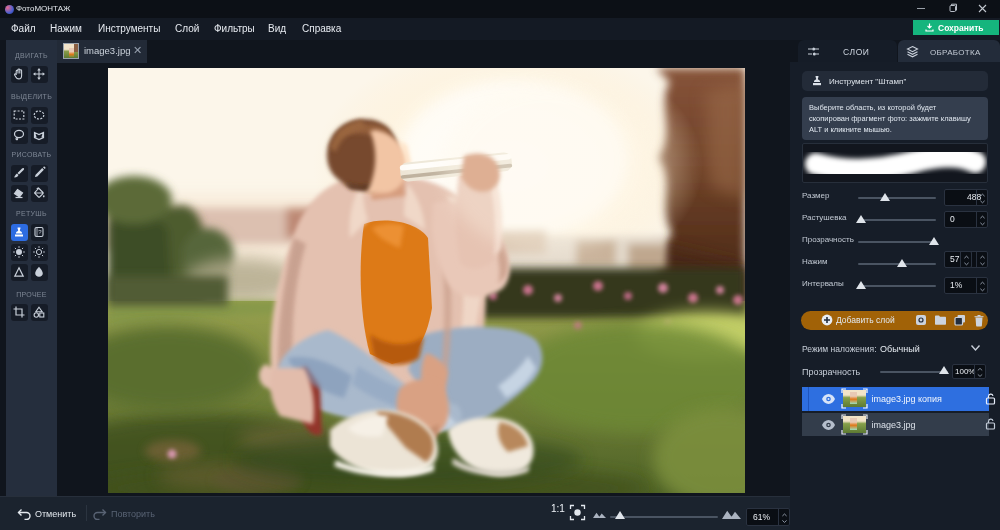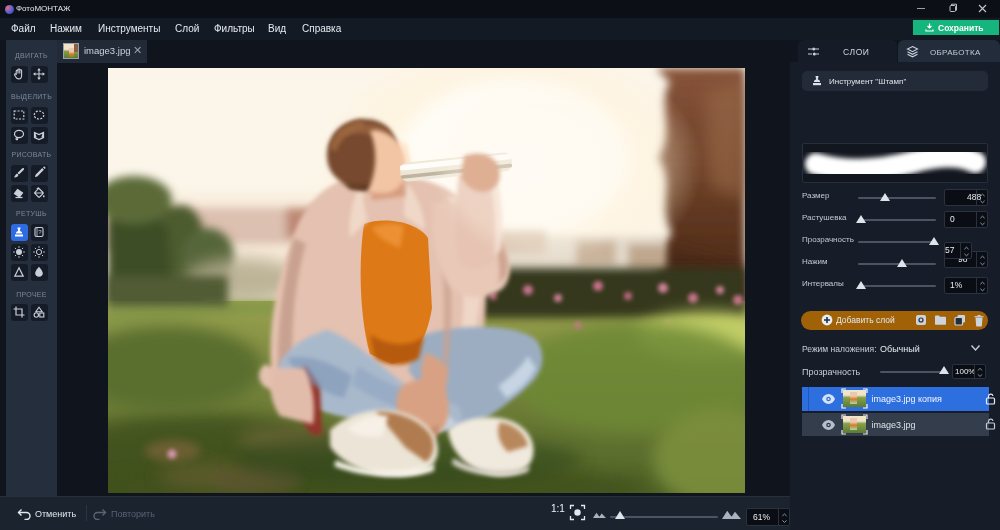--- a/index.html
+++ b/index.html
@@ -359,20 +359,21 @@
   <div class="abs" style="left:140px;top:7.5px;font-size:8px;letter-spacing:.3px;color:#c3cad4">ОБРАБОТКА</div>
 
   <div class="abs" style="left:12px;top:31px;width:186px;height:20px;background:#232b38;border-radius:5px">
     <svg class="abs" style="left:8px;top:3px" width="14" height="14" viewBox="0 0 14 14" fill="#dde3ea">
         <path d="M6 2h2c.5 0 .6.5.4 1l-.5 1.5c-.2.5 0 1 .5 1.2 1 .4 1.6 1 1.6 1.8V8H4v-.5c0-.8.6-1.4 1.6-1.8.5-.2.7-.7.5-1.2l-.5-1.5c-.2-.5 0-1 .4-1z"></path>
         <path d="M3 9h8v2.2H3z"></path>
       </svg>
     <div class="abs" style="left:27px;top:6px;font-size:8px;color:#dde3ea">Инструмент "Штамп"</div>
   </div>
 
+  <div class="abs" style="left:12px;top:57px;width:186px;height:43px;background:#343e4e;border-radius:4px;color:#e0e7ef;font-size:7.5px;line-height:11px;padding:5px 7px;white-space:nowrap">Выберите область, из которой будет<br>скопирован фрагмент фото: зажмите клавишу<br>ALT и кликните мышью.</div>
 
   <div class="abs" style="left:12px;top:103px;width:186px;height:40px;background:#12161e;border:1px solid #272f3b;border-radius:2px;overflow:hidden">
     <svg width="184" height="38" viewBox="0 0 184 38">
         <defs>
           <filter id="bpb" x="-30%" y="-30%" width="160%" height="160%">
             <feGaussianBlur stdDeviation="2.6"></feGaussianBlur>
           </filter>
         </defs>
         <path d="M13 20 C45 29 80 26 110 18 S158 11 172 18" fill="none" stroke="#fff" stroke-width="22" stroke-linecap="round" filter="url(#bpb)"></path>
       </svg>
@@ -398,21 +399,21 @@
   <div class="slidertrack" style="left:68px;top:201px;width:78px"></div>
   <div class="thumbtri" style="left:139px;top:196.5px"></div>
   <div class="inputbox" style="left:154px;top:211px;width:44px;height:17px;line-height:15px;padding-left:13px">98<span class="spin">
         <svg width="11" height="17" viewBox="0 0 11 17" style="position:absolute;left:0;top:0">
           <path d="M3.4 6.2L5.5 4.2 7.6 6.2M3.4 10.8l2.1 2L7.6 10.8" fill="none" stroke="#8f98a6" stroke-width="1"></path>
         </svg>
       </span></div>
   <div class="abs" style="left:12px;top:217px;font-size:8px;color:#c2c9d3">Нажим</div>
   <div class="slidertrack" style="left:68px;top:223px;width:78px"></div>
   <div class="thumbtri" style="left:107px;top:218.5px"></div>
-  <div class="inputbox" style="left:154px;top:202px;width:28px;height:17px;line-height:15px;">57<span class="spin">
+  <div class="inputbox" style="left:154px;top:211px;width:28px;height:17px;line-height:15px;padding-left:5px">57<span class="spin">
         <svg width="11" height="17" viewBox="0 0 11 17" style="position:absolute;left:0;top:0">
           <path d="M3.4 6.2L5.5 4.2 7.6 6.2M3.4 10.8l2.1 2L7.6 10.8" fill="none" stroke="#8f98a6" stroke-width="1"></path>
         </svg>
       </span></div>
   <div class="abs" style="left:12px;top:239px;font-size:8px;color:#c2c9d3">Интервалы</div>
   <div class="slidertrack" style="left:68px;top:245px;width:78px"></div>
   <div class="thumbtri" style="left:66px;top:240.5px"></div>
   <div class="inputbox" style="left:154px;top:237px;width:44px;height:17px;line-height:15px;padding-left:5px">1%<span class="spin">
         <svg width="11" height="17" viewBox="0 0 11 17" style="position:absolute;left:0;top:0">
           <path d="M3.4 6.2L5.5 4.2 7.6 6.2M3.4 10.8l2.1 2L7.6 10.8" fill="none" stroke="#8f98a6" stroke-width="1"></path>

